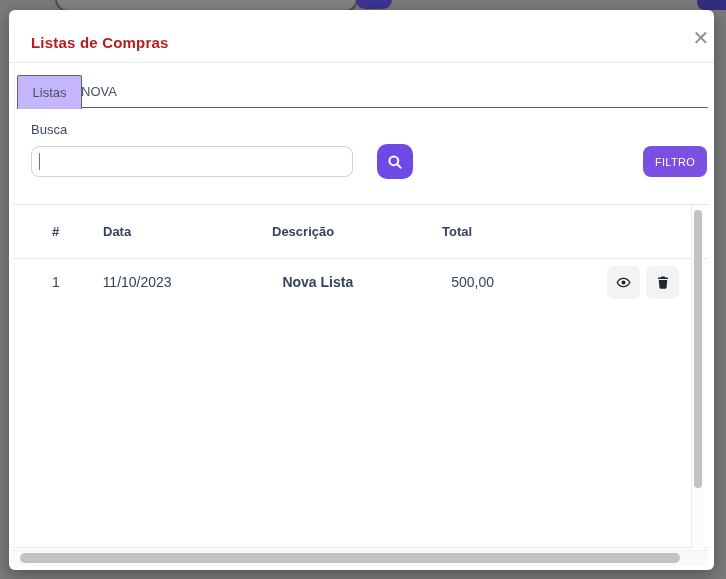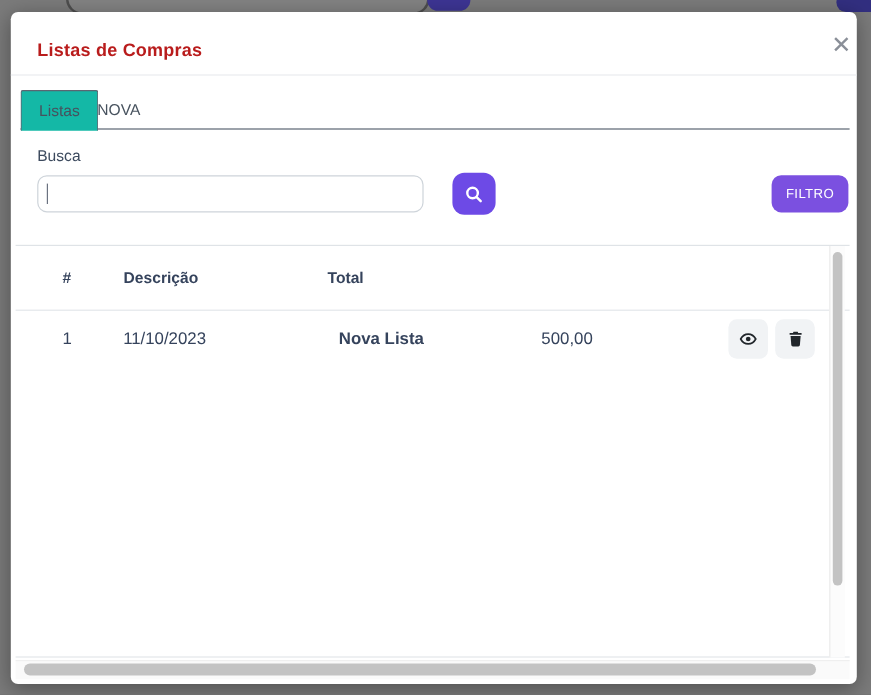--- a/index.html
+++ b/index.html
@@ -18,21 +18,21 @@
   .modal-title{position:absolute;left:22px;top:24px;font-size:15px;font-weight:bold;
                color:#b91c1c;letter-spacing:.2px;}
   .close-btn{position:absolute;left:678px;top:14px;width:28px;height:28px;border:0;
              background:transparent;color:#8a8f98;font-size:20px;line-height:28px;
              text-align:center;cursor:pointer;padding:0;font-family:"Liberation Sans",sans-serif;}
   .header-divider{position:absolute;left:0;top:52px;width:705px;height:1px;background:#e9ecef;}
   
   .tab-underline{position:absolute;left:8px;right:6px;top:97px;height:1px;background:#5b6672;z-index:1;}
   .tab{position:absolute;top:65px;height:33px;display:flex;align-items:center;justify-content:center;
        font-size:13px;color:#47525e;cursor:pointer;box-sizing:border-box;}
-  .tab.active{left:8px;width:65px;height:34px;background:#14b8a6;z-index:2;
+  .tab.active{left:8px;width:65px;height:34px;background:#c4b5fd;z-index:2;
               border:1px solid #5b6672;border-bottom:none;border-radius:2px 2px 0 0;}
   .tab.inactive{left:56px;width:68px;}
   
   .busca-label{position:absolute;left:22px;top:112px;font-size:13px;color:#3c4a5e;}
   .search-input{position:absolute;left:22px;top:136px;width:322px;height:31px;box-sizing:border-box;
                 border:1px solid #ced4da;border-radius:8px;background:#fff;padding:0 10px;
                 font-size:13px;color:#35435c;font-family:"Liberation Sans",sans-serif;outline:none;}
   .caret{position:absolute;left:30px;top:143px;width:1px;height:17px;background:#6b7280;}
   .search-btn{position:absolute;left:368px;top:134px;width:36px;height:35px;border:0;
               border-radius:10px;background:#6d4ae6;cursor:pointer;display:flex;
@@ -96,20 +96,21 @@
           <circle cx="6.8" cy="6.8" r="4.4" fill="none" stroke="#ffffff" stroke-width="2"></circle>
           <line x1="10.2" y1="10.2" x2="13.6" y2="13.6" stroke="#ffffff" stroke-width="2" stroke-linecap="round"></line>
         </svg>
       </span>
     </button>
     <button class="filter-btn">FILTRO</button>
 
     <div class="table-wrap">
       <div class="t-row t-head">
         <div class="c-id">#</div>
+        <div class="c-date">Data</div>
         <div class="c-desc">Descrição</div>
         <div class="c-total">Total</div>
         <div class="c-actions"></div>
       </div>
       <div class="t-row t-body-row">
         <div class="c-id">1</div>
         <div class="c-date">11/10/2023</div>
         <div class="c-desc bold">Nova Lista</div>
         <div class="c-total">500,00</div>
         <div class="c-actions">

